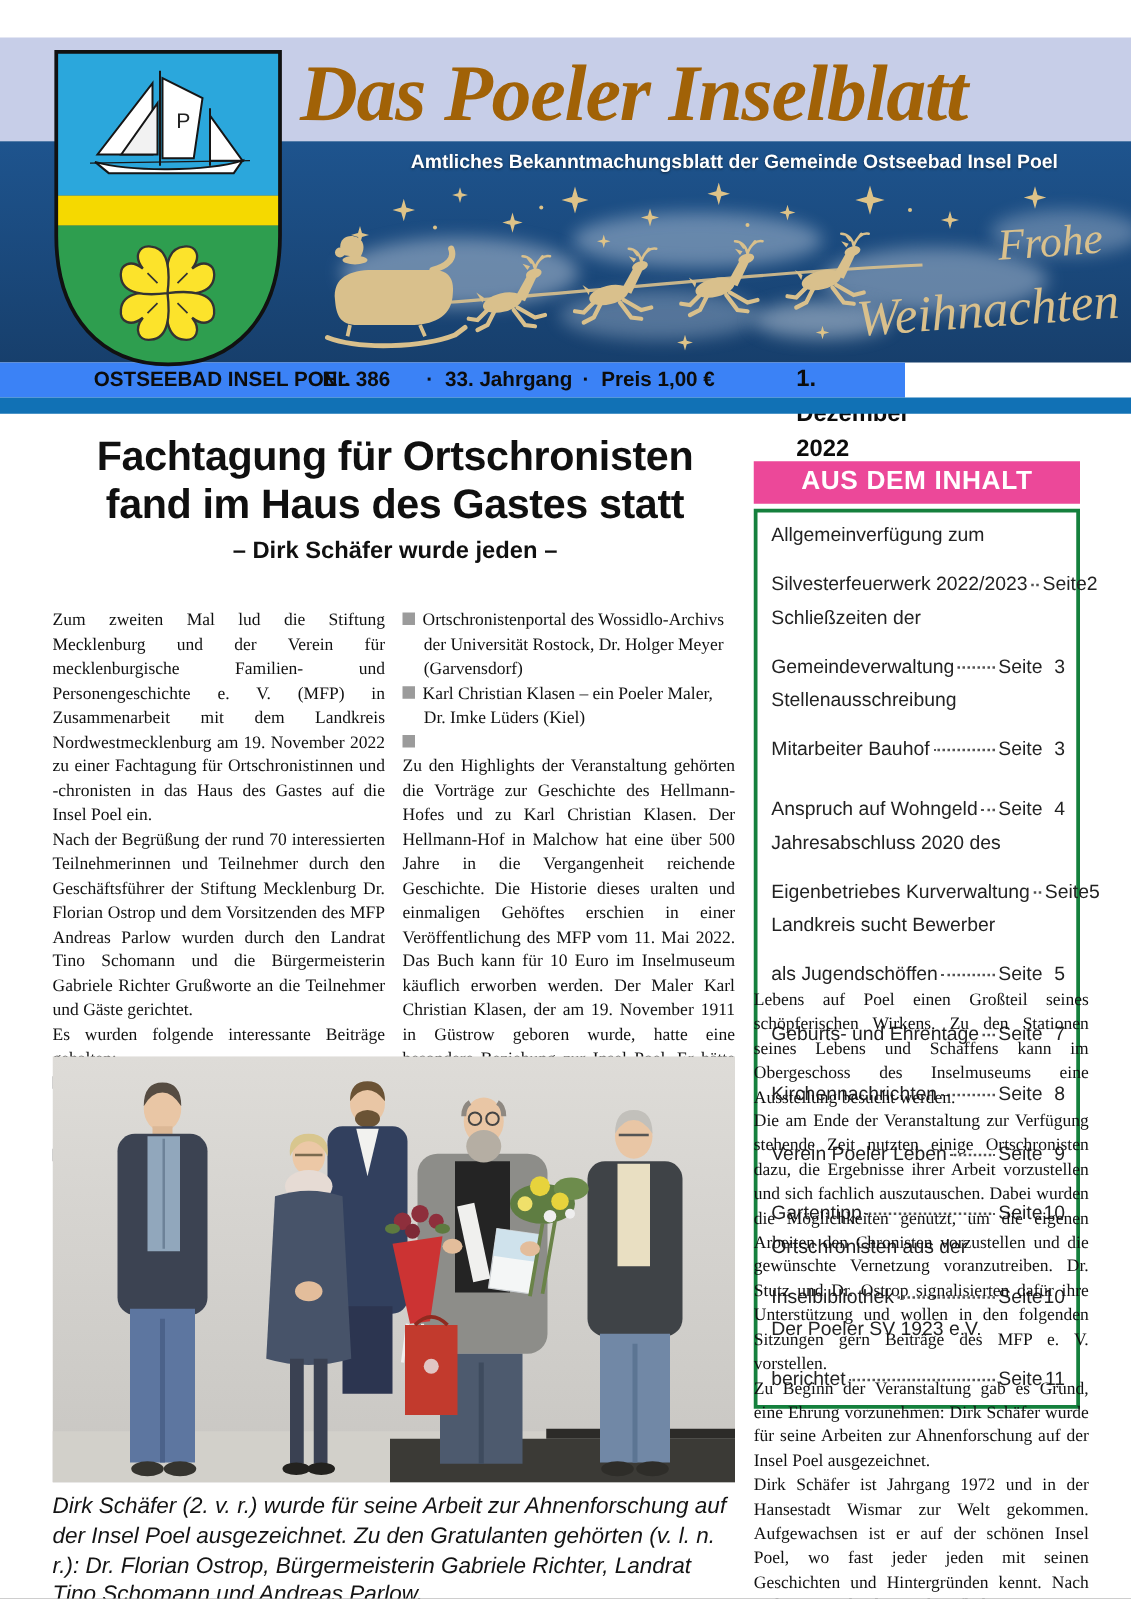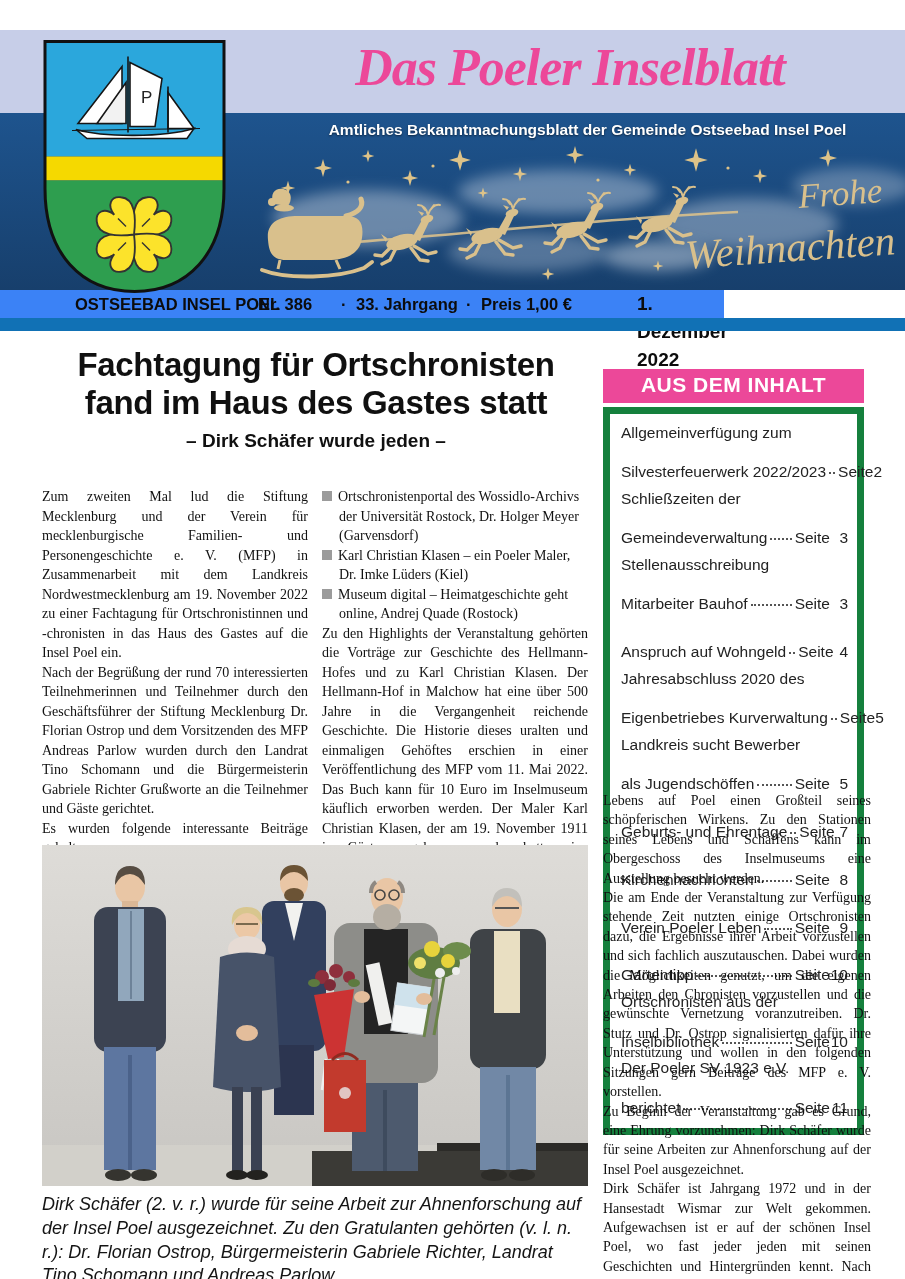--- a/index.html
+++ b/index.html
@@ -5,23 +5,23 @@
   html,body{margin:0;padding:0;background:#888;}
   .page{position:relative;width:905px;height:1279px;margin:0 auto;background:#fff;
         overflow:hidden;font-family:"Liberation Sans",sans-serif;}
 
   
   .band-lav{position:absolute;left:0;top:30px;width:905px;height:83px;background:#c7cee8;}
   .band-navy{position:absolute;left:0;top:113px;width:905px;height:177px;
              background:linear-gradient(#1e548e,#173f6c);}
   .band-blue{position:absolute;left:0;top:318px;width:905px;height:13px;background:#1171b5;}
 
-  .title{position:absolute;left:240px;top:38px;width:660px;text-align:center;
+  .title{position:absolute;left:240px;top:38px;width:660px;text-align:left;
          font-family:"Liberation Serif",serif;font-style:italic;font-weight:bold;
-         font-size:52px;color:#ec4899;letter-spacing:-1px;white-space:nowrap;}
+         font-size:64px;color:#a16207;letter-spacing:-1px;white-space:nowrap;}
   .subtitle{position:absolute;left:270px;top:121px;width:635px;text-align:center;color:#fff;
             font-weight:bold;font-size:15.5px;text-shadow:0 1px 2px rgba(0,0,0,.55);}
   .banner-svg{position:absolute;left:228px;top:146px;width:677px;height:139px;}
   .crest{position:absolute;left:42px;top:38px;width:185px;height:257px;z-index:5;}
 
   
   .infobar{position:absolute;left:0;top:290px;width:724px;height:28px;background:#3b82f6;}
   .infobar span{position:absolute;top:0;line-height:28px;font-weight:bold;font-size:16.5px;color:#0c0c0c;}
   .ib-place{left:75px;}
   .ib-issue{left:258px;}
@@ -45,21 +45,21 @@
   .sq{display:inline-block;width:10px;height:10px;background:#9b9b9b;margin-right:6px;text-indent:0;}
 
   .col3{position:absolute;left:603px;top:791px;width:268px;font-family:"Liberation Serif",serif;
         font-size:14px;line-height:19.4px;text-align:justify;color:#111;}
   .col3 p{margin:0;}
 
   
   .toc{position:absolute;left:603px;top:369px;width:261px;}
   .toc-head{background:#ec4899;color:#fff;font-size:21px;font-weight:bold;text-align:center;
             padding:4px 0 6px;letter-spacing:.5px;}
-  .toc-box{border:7px solid #15803d;margin-top:4px;padding:10px 9px 11px 11px;background:#fff;}
+  .toc-box{border:3px solid #15803d;margin-top:4px;padding:10px 9px 11px 11px;background:#fff;}
   .toc-item{font-size:15.5px;color:#222;line-height:1.18;margin-bottom:8.5px;}
   .toc-item:last-child{margin-bottom:0;}
   .toc-row{display:flex;align-items:baseline;}
   .toc-l2{white-space:nowrap;}
   .dots{flex:1;border-bottom:2px dotted #555;margin:0 3px;transform:translateY(-3px);min-width:6px;}
   .seite{white-space:nowrap;margin-top:21px;}
   .pg{width:18px;text-align:right;}
 
   
   .photo{position:absolute;left:42px;top:845px;width:546px;height:341px;}
@@ -208,21 +208,21 @@
     <div class="col">
       <p>Zum zweiten Mal lud die Stiftung Mecklenburg und der Verein für mecklenburgische Familien- und Personengeschichte e. V. (MFP) in Zusammenarbeit mit dem Landkreis Nordwestmecklenburg am 19. November 2022 zu einer Fachtagung für Ortschronistinnen und -chronisten in das Haus des Gastes auf die Insel Poel ein.</p>
       <p>Nach der Begrüßung der rund 70 interessierten Teilnehmerinnen und Teilnehmer durch den Geschäftsführer der Stiftung Mecklenburg Dr. Florian Ostrop und dem Vorsitzenden des MFP Andreas Parlow wurden durch den Landrat Tino Schomann und die Bürgermeisterin Gabriele Richter Grußworte an die Teilnehmer und Gäste gerichtet.</p>
       <p>Es wurden folgende interessante Beiträge gehalten:</p>
       <p class="bullet"><span class="sq"></span><span>850 Jahre Hundorf, Ronald Schulz (Hundorf, Gemeinde Seehof, Amt Lützow-Lübstorf)</span></p>
       <p class="bullet"><span class="sq"></span><span>Der Hellmann-Hof auf der Insel Poel, Dirk Schäfer (Berlin)</span></p>
     </div>
     <div class="col">
       <p class="bullet"><span class="sq"></span><span>Ortschronistenportal des Wossidlo-Archivs der Universität Rostock, Dr. Holger Meyer (Garvensdorf)</span></p>
       <p class="bullet"><span class="sq"></span><span>Karl Christian Klasen – ein Poeler Maler, Dr. Imke Lüders (Kiel)</span></p>
-      <p class="bullet"><span class="sq"></span><span>Museum digital – Heimatgeschichte geht online, Andrej Quade (Rostock)</span></p>
+      <p class="bullet"><span class="sq"></span></p>
       <p>Zu den Highlights der Veranstaltung gehörten die Vorträge zur Geschichte des Hellmann-Hofes und zu Karl Christian Klasen. Der Hellmann-Hof in Malchow hat eine über 500 Jahre in die Vergangenheit reichende Geschichte. Die Historie dieses uralten und einmaligen Gehöftes erschien in einer Veröffentlichung des MFP vom 11. Mai 2022. Das Buch kann für 10 Euro im Inselmuseum käuflich erworben werden. Der Maler Karl Christian Klasen, der am 19. November 1911 in Güstrow geboren wurde, hatte eine besondere Beziehung zur Insel Poel. Er hätte am Tag der Veranstaltung seinen 111. Geburtstag gehabt. Klasen hatte während seines kurzen</p>
     </div>
   </div>
 
   <div class="toc">
     <div class="toc-head">AUS DEM INHALT</div>
     <div class="toc-box">
 
       <div class="toc-item">
         <div>Allgemeinverfügung zum</div>

